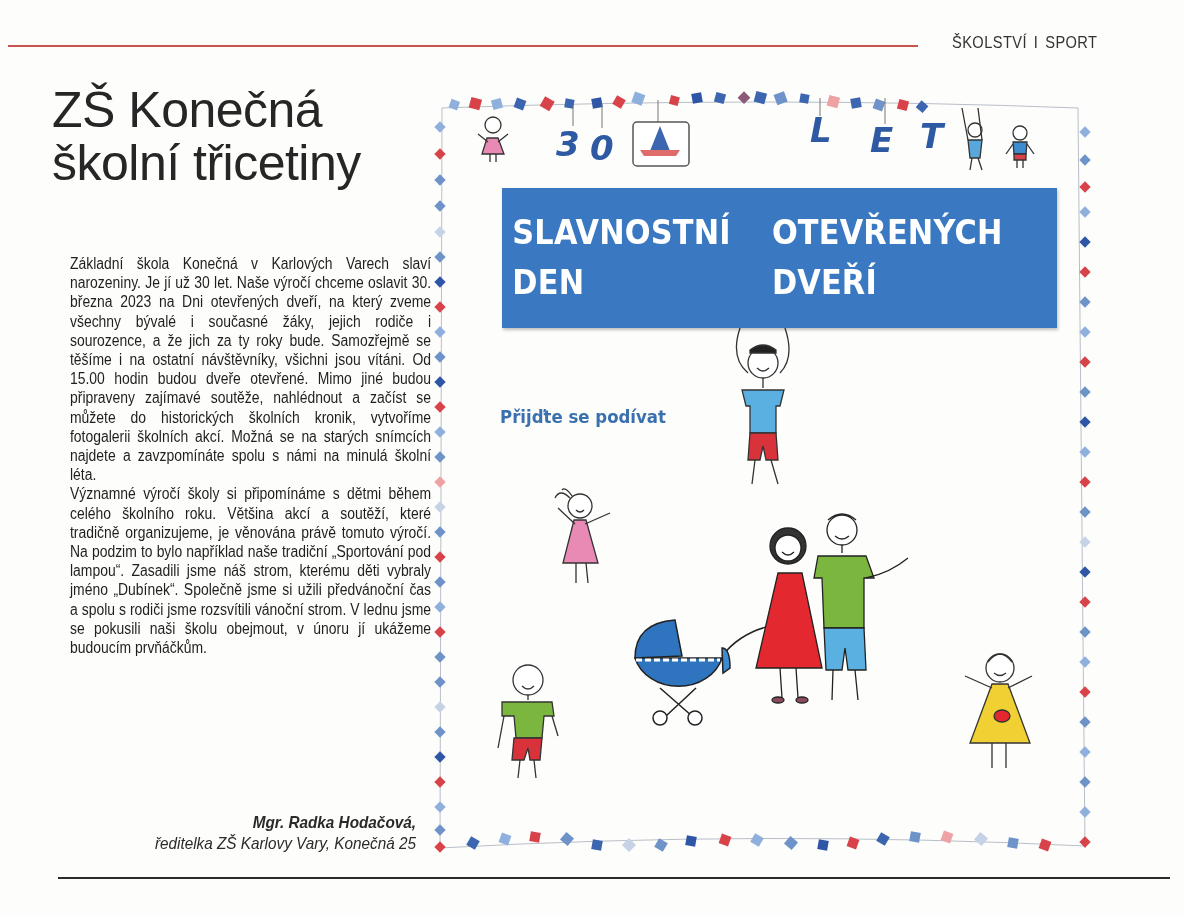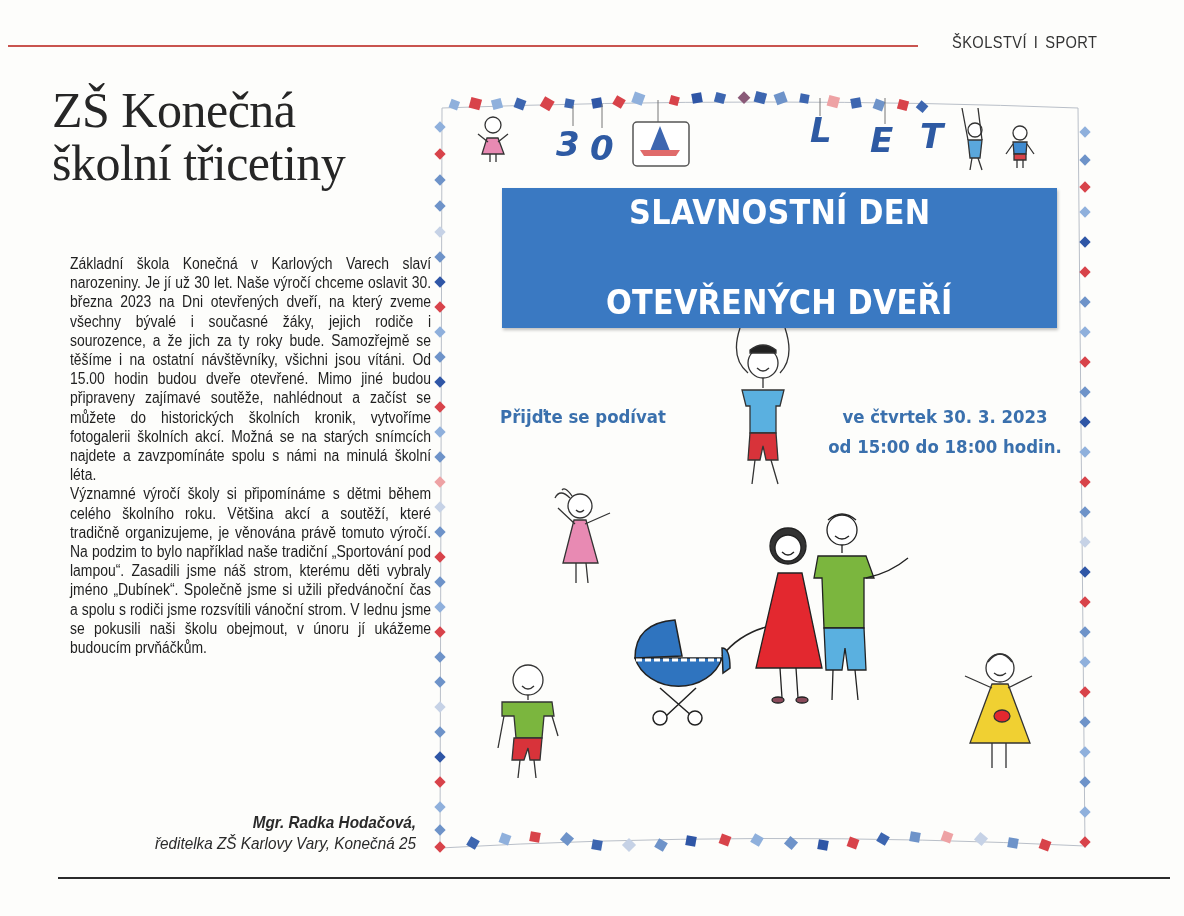--- a/index.html
+++ b/index.html
@@ -14,21 +14,21 @@
   }
   .section-label {
     position: absolute; left: 952px; top: 33px; font-size: 17px;
     letter-spacing: 0.5px; color: #333; transform: scaleX(0.86); transform-origin: left top;
     font-family: "Liberation Sans", sans-serif;
   }
   .section-label .sep { margin: 0 8px; }
   .headline {
     position: absolute; left: 52px; top: 84px; width: 370px;
     font-size: 50px; line-height: 53px; color: #262626; font-weight: normal;
-    letter-spacing: -0.5px; margin: 0; font-family: Liberation Serif, serif;
+    letter-spacing: -0.5px; margin: 0;
   }
   .article {
     position: absolute; left: 54px; top: 238px; width: 361px;
     font-size: 16px; line-height: 19.2px; color: #1f1f1f;
     text-align: justify; margin: 16px;
     font-family: "Liberation Sans", sans-serif;
   }
   .article p { margin: 0; transform: scaleX(0.87); transform-origin: left top; width: 415px; }
   .signature {
     position: absolute; left: 60px; top: 812px; width: 356px; text-align: right;
@@ -41,21 +41,21 @@
   }
 
   
   .poster {
     position: absolute; left: 430px; top: 88px; width: 680px; height: 780px;
   }
   .poster svg.deco { position: absolute; left: 0; top: 0; }
   .banner {
     position: absolute; left: 72px; top: 100px; width: 555px; height: 140px;
     background: #3a79c2; box-shadow: 1px 2px 3px rgba(0,0,0,0.25);
-    display: flex; flex-direction: column; align-items: center; justify-content: space-between;
+    display: flex; flex-direction: row; align-items: center; justify-content: center;
   }
   .banner span {
     color: #fff; font-weight: bold; font-size: 33px; line-height: 50px;
     font-family: "DejaVu Sans", sans-serif; letter-spacing: 0.2px;
     transform: scaleX(0.92);
   }
   .invite-left {
     position: absolute; left: 70px; top: 318px; font-size: 18px; font-weight: bold;
     color: #3a70ad; font-family: "DejaVu Sans", sans-serif; transform: scaleX(0.92); transform-origin: left top;
   }
@@ -324,19 +324,15 @@
   <div class="big-letter" style="left:380px;top:22px;">L</div>
   <div class="big-letter" style="left:440px;top:32px;">E</div>
   <div class="big-letter" style="left:490px;top:28px;">T</div>
 
   <div class="banner">
     <span>SLAVNOSTNÍ DEN</span>
     <span>OTEVŘENÝCH DVEŘÍ</span>
   </div>
 
   <div class="invite-left">Přijďte se podívat</div>
-  <div class="invite-right">
-    <div>ve čtvrtek 30. 3. 2023</div>
-    <div>od 15:00 do 18:00 hodin.</div>
-  </div>
 </div>
 
 <div class="footer-rule"></div>
 
 </body></html>

